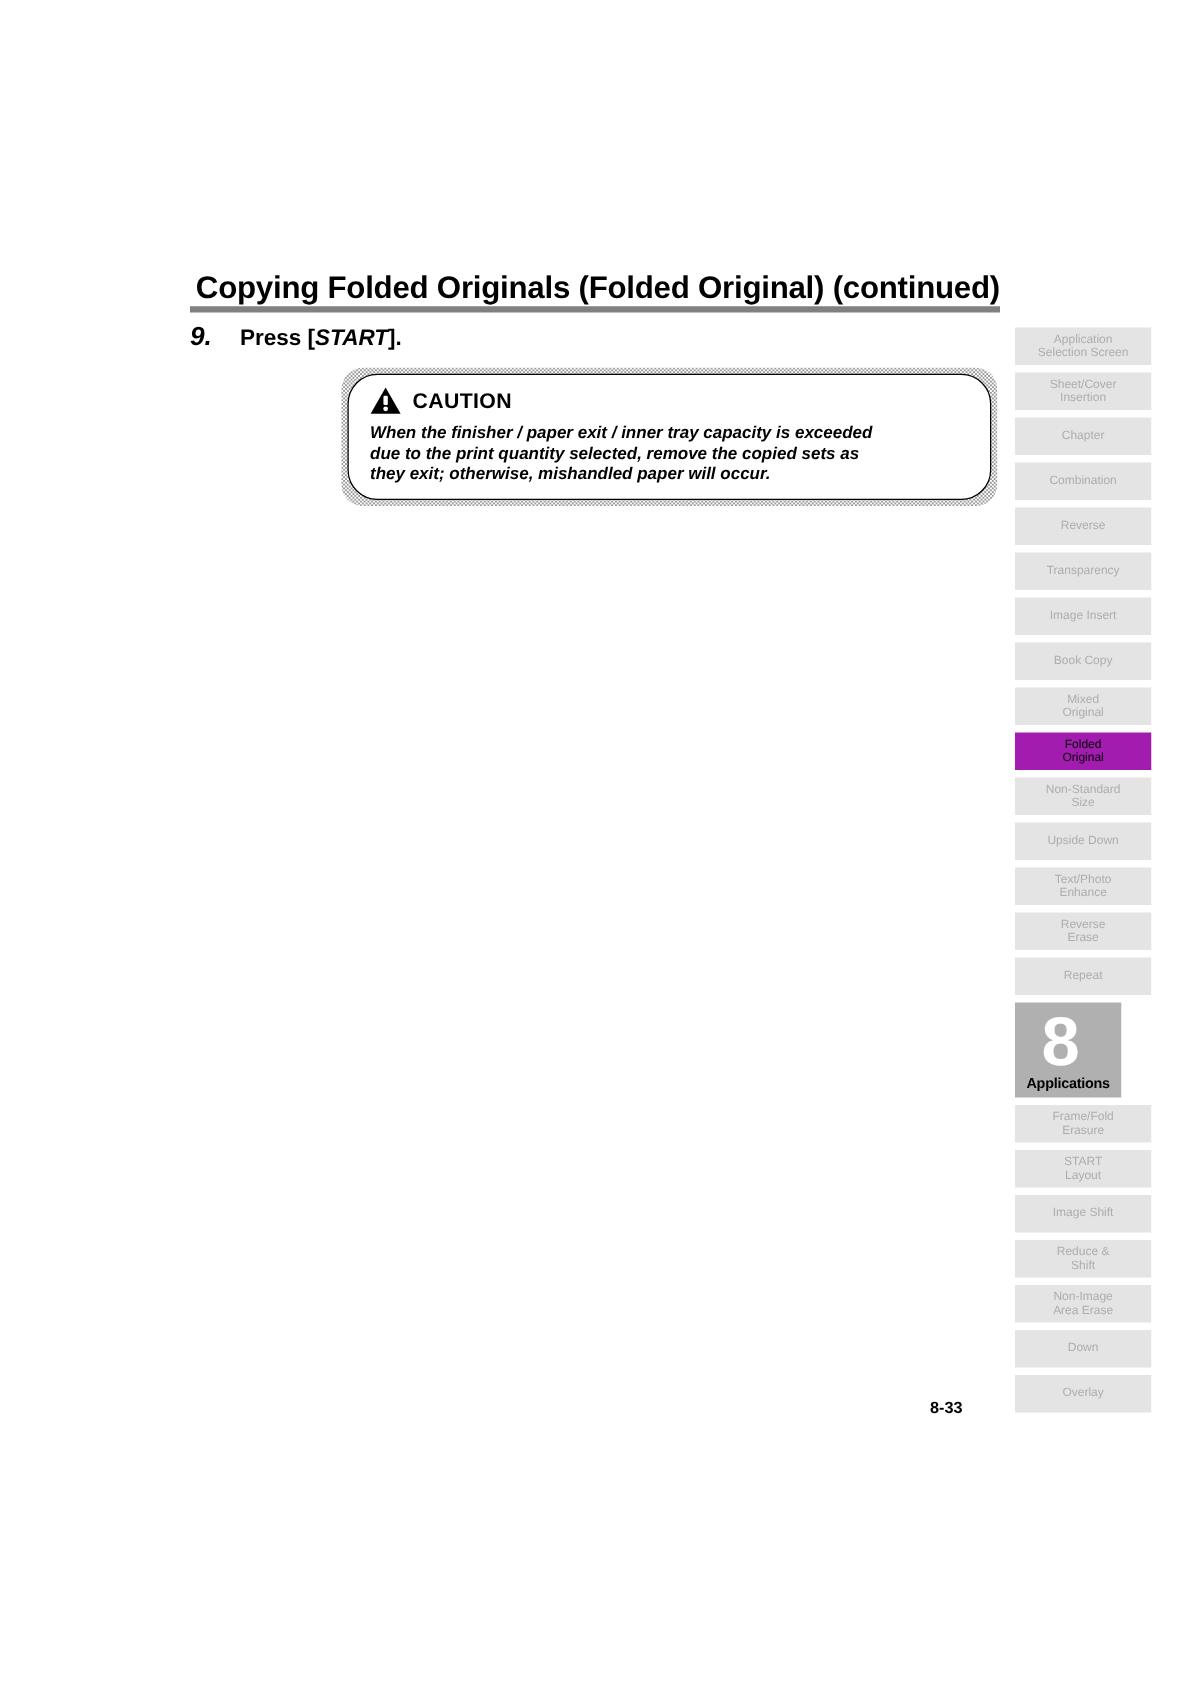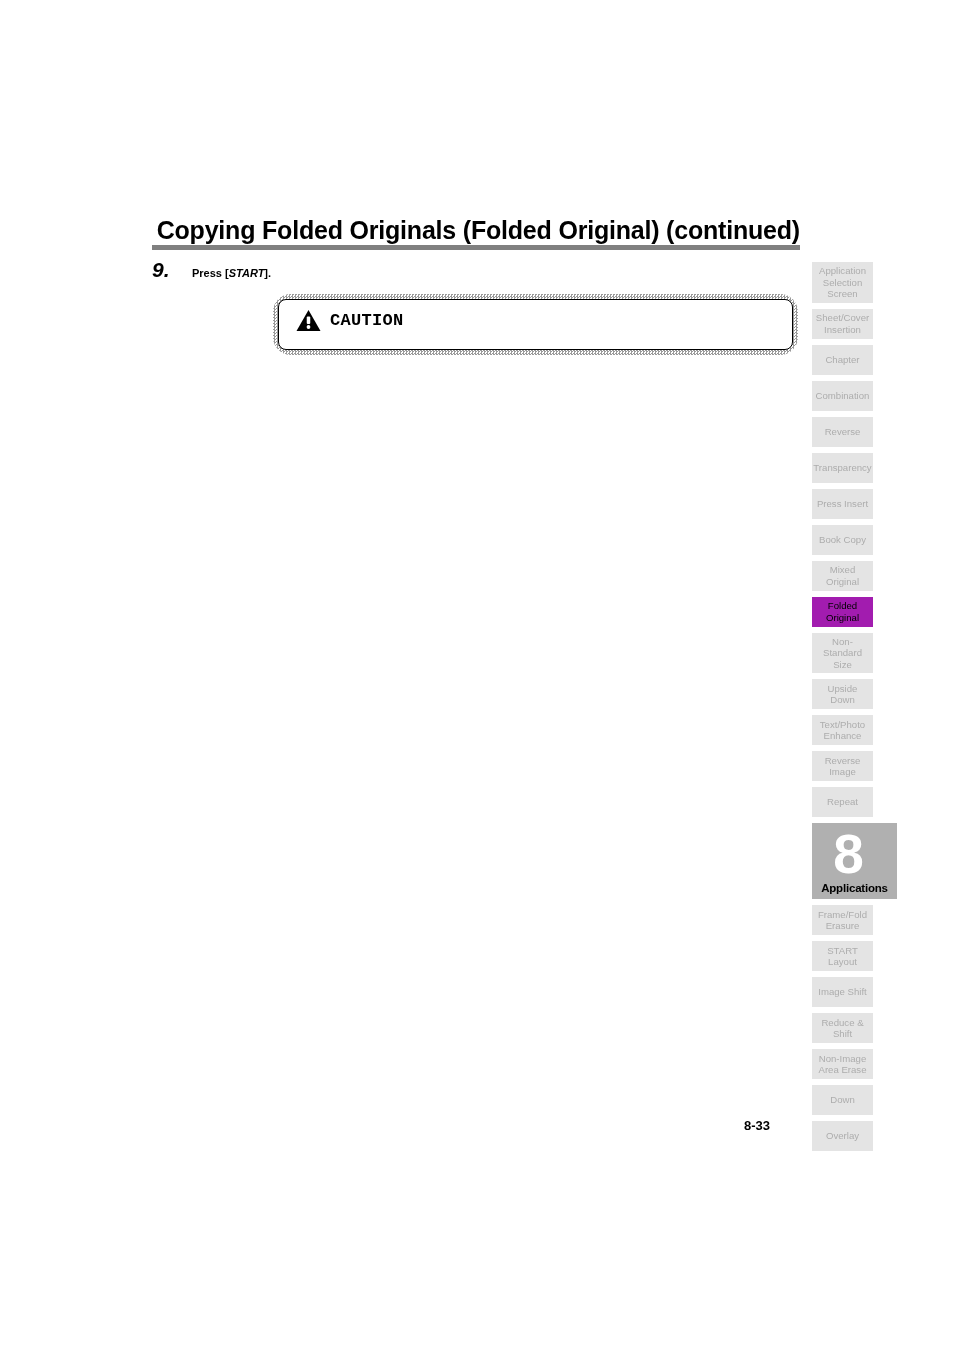--- a/index.html
+++ b/index.html
@@ -49,21 +49,21 @@
     align-items: baseline;
   }
   .step-number {
     font-size: 21px;
     font-weight: bold;
     font-style: italic;
     line-height: 24px;
     width: 40px;
   }
   .step-text {
-    font-size: 11px;
+    font-size: 18px;
     font-weight: bold;
     line-height: 24px;
   }
   .step-text .key {
     font-style: italic;
     font-weight: bold;
   }
 
   
   .caution-outer {
@@ -74,24 +74,23 @@
     box-sizing: border-box;
     border-radius: 18px;
     padding: 5px;
     background-image:
       repeating-conic-gradient(#9a9a9a 0% 25%, #ffffff 0% 50%);
     background-size: 3px 3px;
   }
   .caution-inner {
     background: #ffffff;
     border: 1.4px solid #000000;
-    border-radius: 8px;
+    border-radius: 24px;
     padding: 9px 17px 11px 17px;
     box-sizing: border-box;
-    font-family: Liberation Mono, monospace;
   }
   .caution-head {
     display: flex;
     align-items: center;
     gap: 9px;
     margin-bottom: 6px;
   }
   .warn-triangle {
     width: 25px;
     height: 23px;
@@ -118,21 +117,21 @@
   }
 
   
   .tab-column {
     position: absolute;
     left: 812px;
     top: 262px;
     width: 85px;
   }
   .tab {
-    width: 61px;
+    width: 109px;
     min-height: 30px;
     margin-bottom: 6px;
     background: #e4e4e4;
     color: #adadad;
     font-size: 9.6px;
     line-height: 11.5px;
     display: flex;
     flex-direction: column;
     align-items: center;
     justify-content: center;
@@ -205,20 +204,29 @@
 <div class="caution-outer">
   <div class="caution-inner">
     <div class="caution-head">
       <svg class="warn-triangle" viewBox="0 0 50 44">
         <path d="M25 1 L49 43 L1 43 Z" fill="#000000"></path>
         <rect x="21.5" y="14" width="7" height="15" rx="2" fill="#ffffff"></rect>
         <circle cx="25" cy="35" r="3.8" fill="#ffffff"></circle>
       </svg>
       <div class="caution-label">CAUTION</div>
     </div>
+    <div class="caution-body">
+      <span class="just-line">
+          <span>When the finisher / paper exit / inner tray capacity is exceeded</span>
+        </span>
+      <span class="just-line">
+          <span>due to the print quantity selected, remove the copied sets as</span>
+        </span>
+      <span>they exit; otherwise, mishandled paper will occur.</span>
+    </div>
   </div>
 </div>
 
 <div class="tab-column">
 
   <div class="tab">
     <span class="tab-line">Application</span>
     <span class="tab-line">Selection Screen</span>
   </div>
 
@@ -237,21 +245,21 @@
 
   <div class="tab">
     <span class="tab-line">Reverse</span>
   </div>
 
   <div class="tab">
     <span class="tab-line">Transparency</span>
   </div>
 
   <div class="tab">
-    <span class="tab-line">Press Insert</span>
+    <span class="tab-line">Image Insert</span>
   </div>
 
   <div class="tab">
     <span class="tab-line">Book Copy</span>
   </div>
 
   <div class="tab">
     <span class="tab-line">Mixed</span>
     <span class="tab-line">Original</span>
   </div>
@@ -270,21 +278,21 @@
     <span class="tab-line">Upside Down</span>
   </div>
 
   <div class="tab">
     <span class="tab-line">Text/Photo</span>
     <span class="tab-line">Enhance</span>
   </div>
 
   <div class="tab">
     <span class="tab-line">Reverse</span>
-    <span class="tab-line">Image</span>
+    <span class="tab-line">Erase</span>
   </div>
 
   <div class="tab">
     <span class="tab-line">Repeat</span>
   </div>
 
   <div class="chapter-marker">
     <div class="chapter-number">8</div>
     <div class="chapter-name">Applications</div>
   </div>

